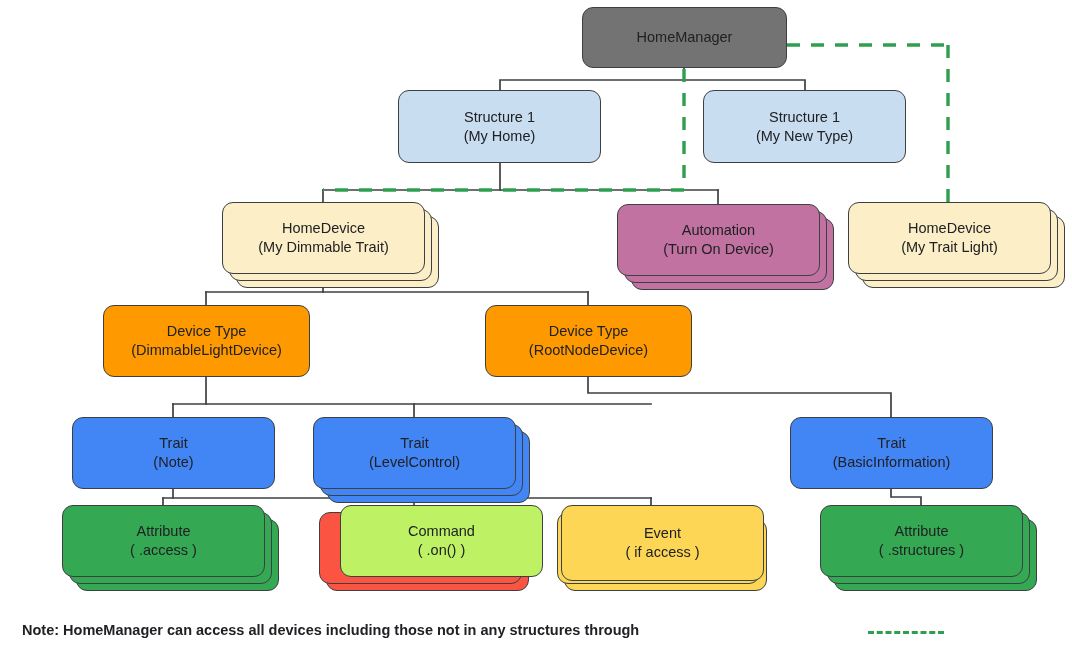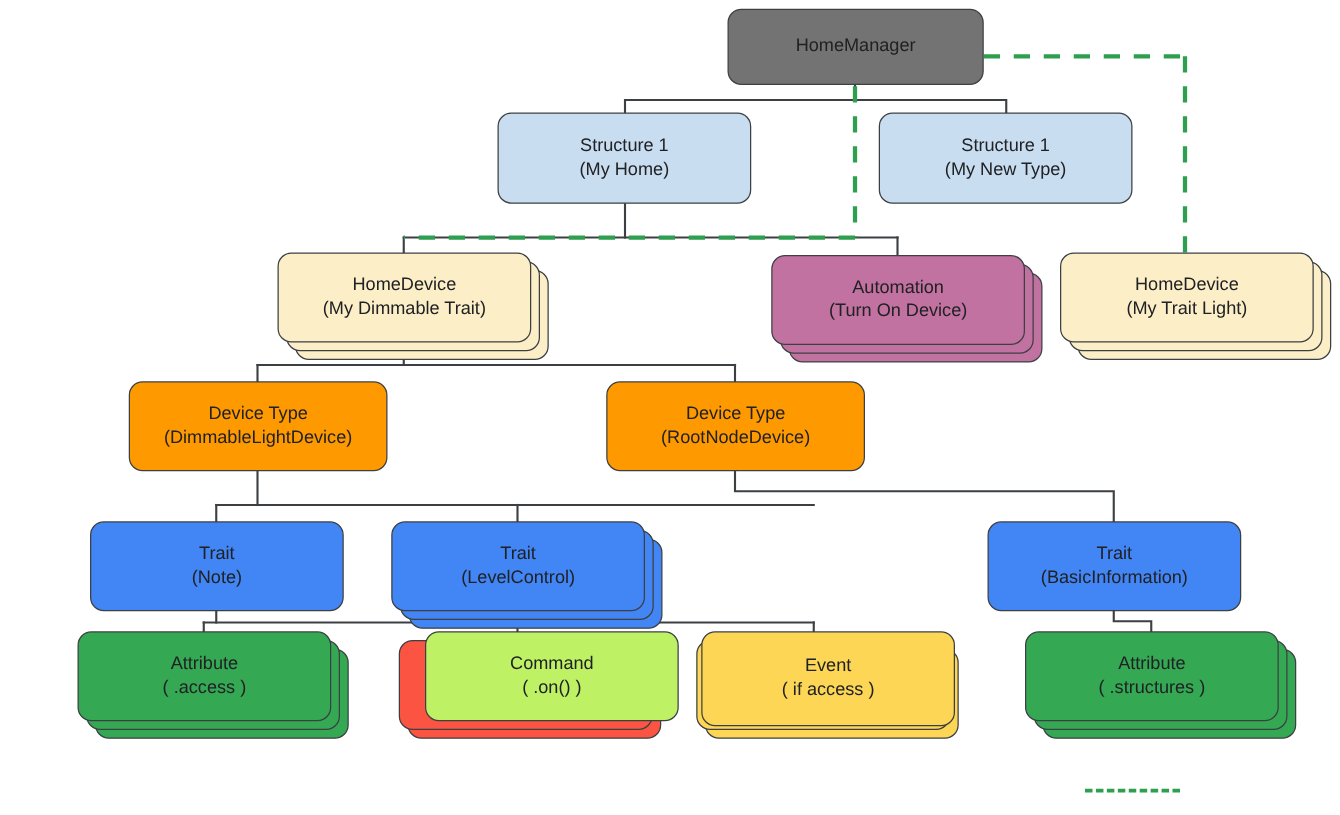--- a/index.html
+++ b/index.html
@@ -184,15 +184,16 @@
       <div class="node" style="left: 550px; top: 505px; width: 203px; height: 76px; background: rgb(252, 214, 84); margin-left: 11px;">
         <div class="l1">Event</div>
         <div class="l2">( if access )</div>
       </div>
       <div class="node" style="left: 820px; top: 505px; width: 203px; height: 72px; background: rgb(52, 168, 83);">
         <div class="l1">Attribute</div>
         <div class="l2">( .structures )</div>
       </div>
     </div>
 
+  <div class="note" style="left:22px; top:622px;">Note: HomeManager can access all devices including those not in any structures through</div>
   <div class="legend-line" style="left: 868px; top: 631px; width: 76px; border-top-color: rgb(46, 158, 79);"></div>
 
 </div>
 
 </body></html>

